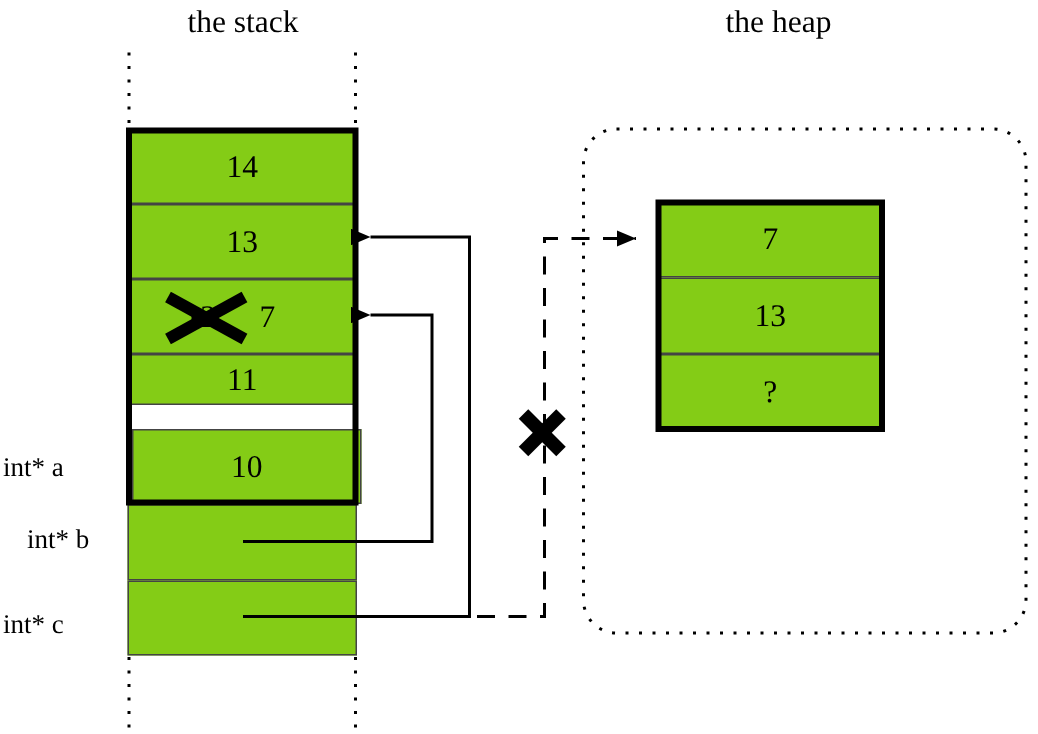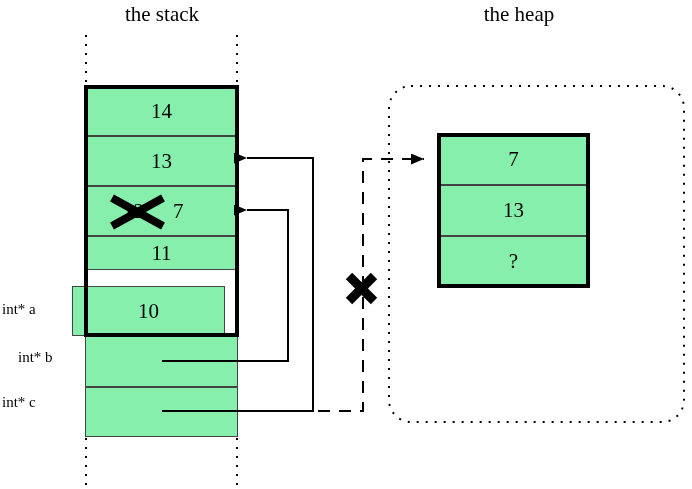--- a/index.html
+++ b/index.html
@@ -18,41 +18,41 @@
     white-space:nowrap;
   }
   #title-stack{left:62px;top:2px;width:200px;}
   #title-heap{left:419px;top:2px;width:200px;}
 
   
   .cell{
     position:absolute;
     box-sizing:border-box;
     border:1px solid #444;
-    background:#86efac;
+    background:#84cc16;
     font-size:21px;
     color:#000;
     display:flex;
     align-items:center;
     justify-content:center;
   }
   .cell span{display:block;}
 
   
   .thickframe{
     position:absolute;
     box-sizing:border-box;
     border:4px solid #000;
     background:transparent;
     pointer-events:none;
   }
 
   .vlabel{
     position:absolute;
-    font-size:15px;
+    font-size:18px;
     color:#000;
     white-space:nowrap;
   }
 
   svg.overlay{
     position:absolute;left:0;top:0;width:692px;height:489px;
     pointer-events:none;
   }
 </style>
 </head>
@@ -73,36 +73,36 @@
 
   <div class="cell" style="left:85px;top:186px;width:153px;height:50px;justify-content:flex-start;">
     <span style="position:relative;margin-left:37px;">12</span>
     <span style="margin-left:29px;">7</span>
   </div>
 
   <div class="cell" style="left:85px;top:236px;width:153px;height:34px;">
     <span>11</span>
   </div>
 
-  <div class="cell" style="left:72px;top:286px;width:153px;height:50px;">
+  <div class="cell" style="left:88px;top:286px;width:153px;height:50px;">
     <span>10</span>
   </div>
 
   <div class="cell" style="left:85px;top:336px;width:153px;height:51px;">
     <span></span>
   </div>
   <div class="cell" style="left:85px;top:387px;width:153px;height:50px;">
     <span></span>
   </div>
 
   <div class="thickframe" style="left:84px;top:85px;width:155px;height:252px;"></div>
 
   <div class="vlabel" style="left:2px;top:301px;">int* a</div>
   <div class="vlabel" style="left:18px;top:349px;">int* b</div>
-  <div class="vlabel" style="left:2px;top:394px;">int* c</div>
+  <div class="vlabel" style="left:2px;top:406px;">int* c</div>
 
   <div class="cell" style="left:438px;top:134px;width:151px;height:51px;">
     <span>7</span>
   </div>
   <div class="cell" style="left:438px;top:185px;width:151px;height:51px;">
     <span>13</span>
   </div>
   <div class="cell" style="left:438px;top:236px;width:151px;height:51px;">
     <span>?</span>
   </div>

